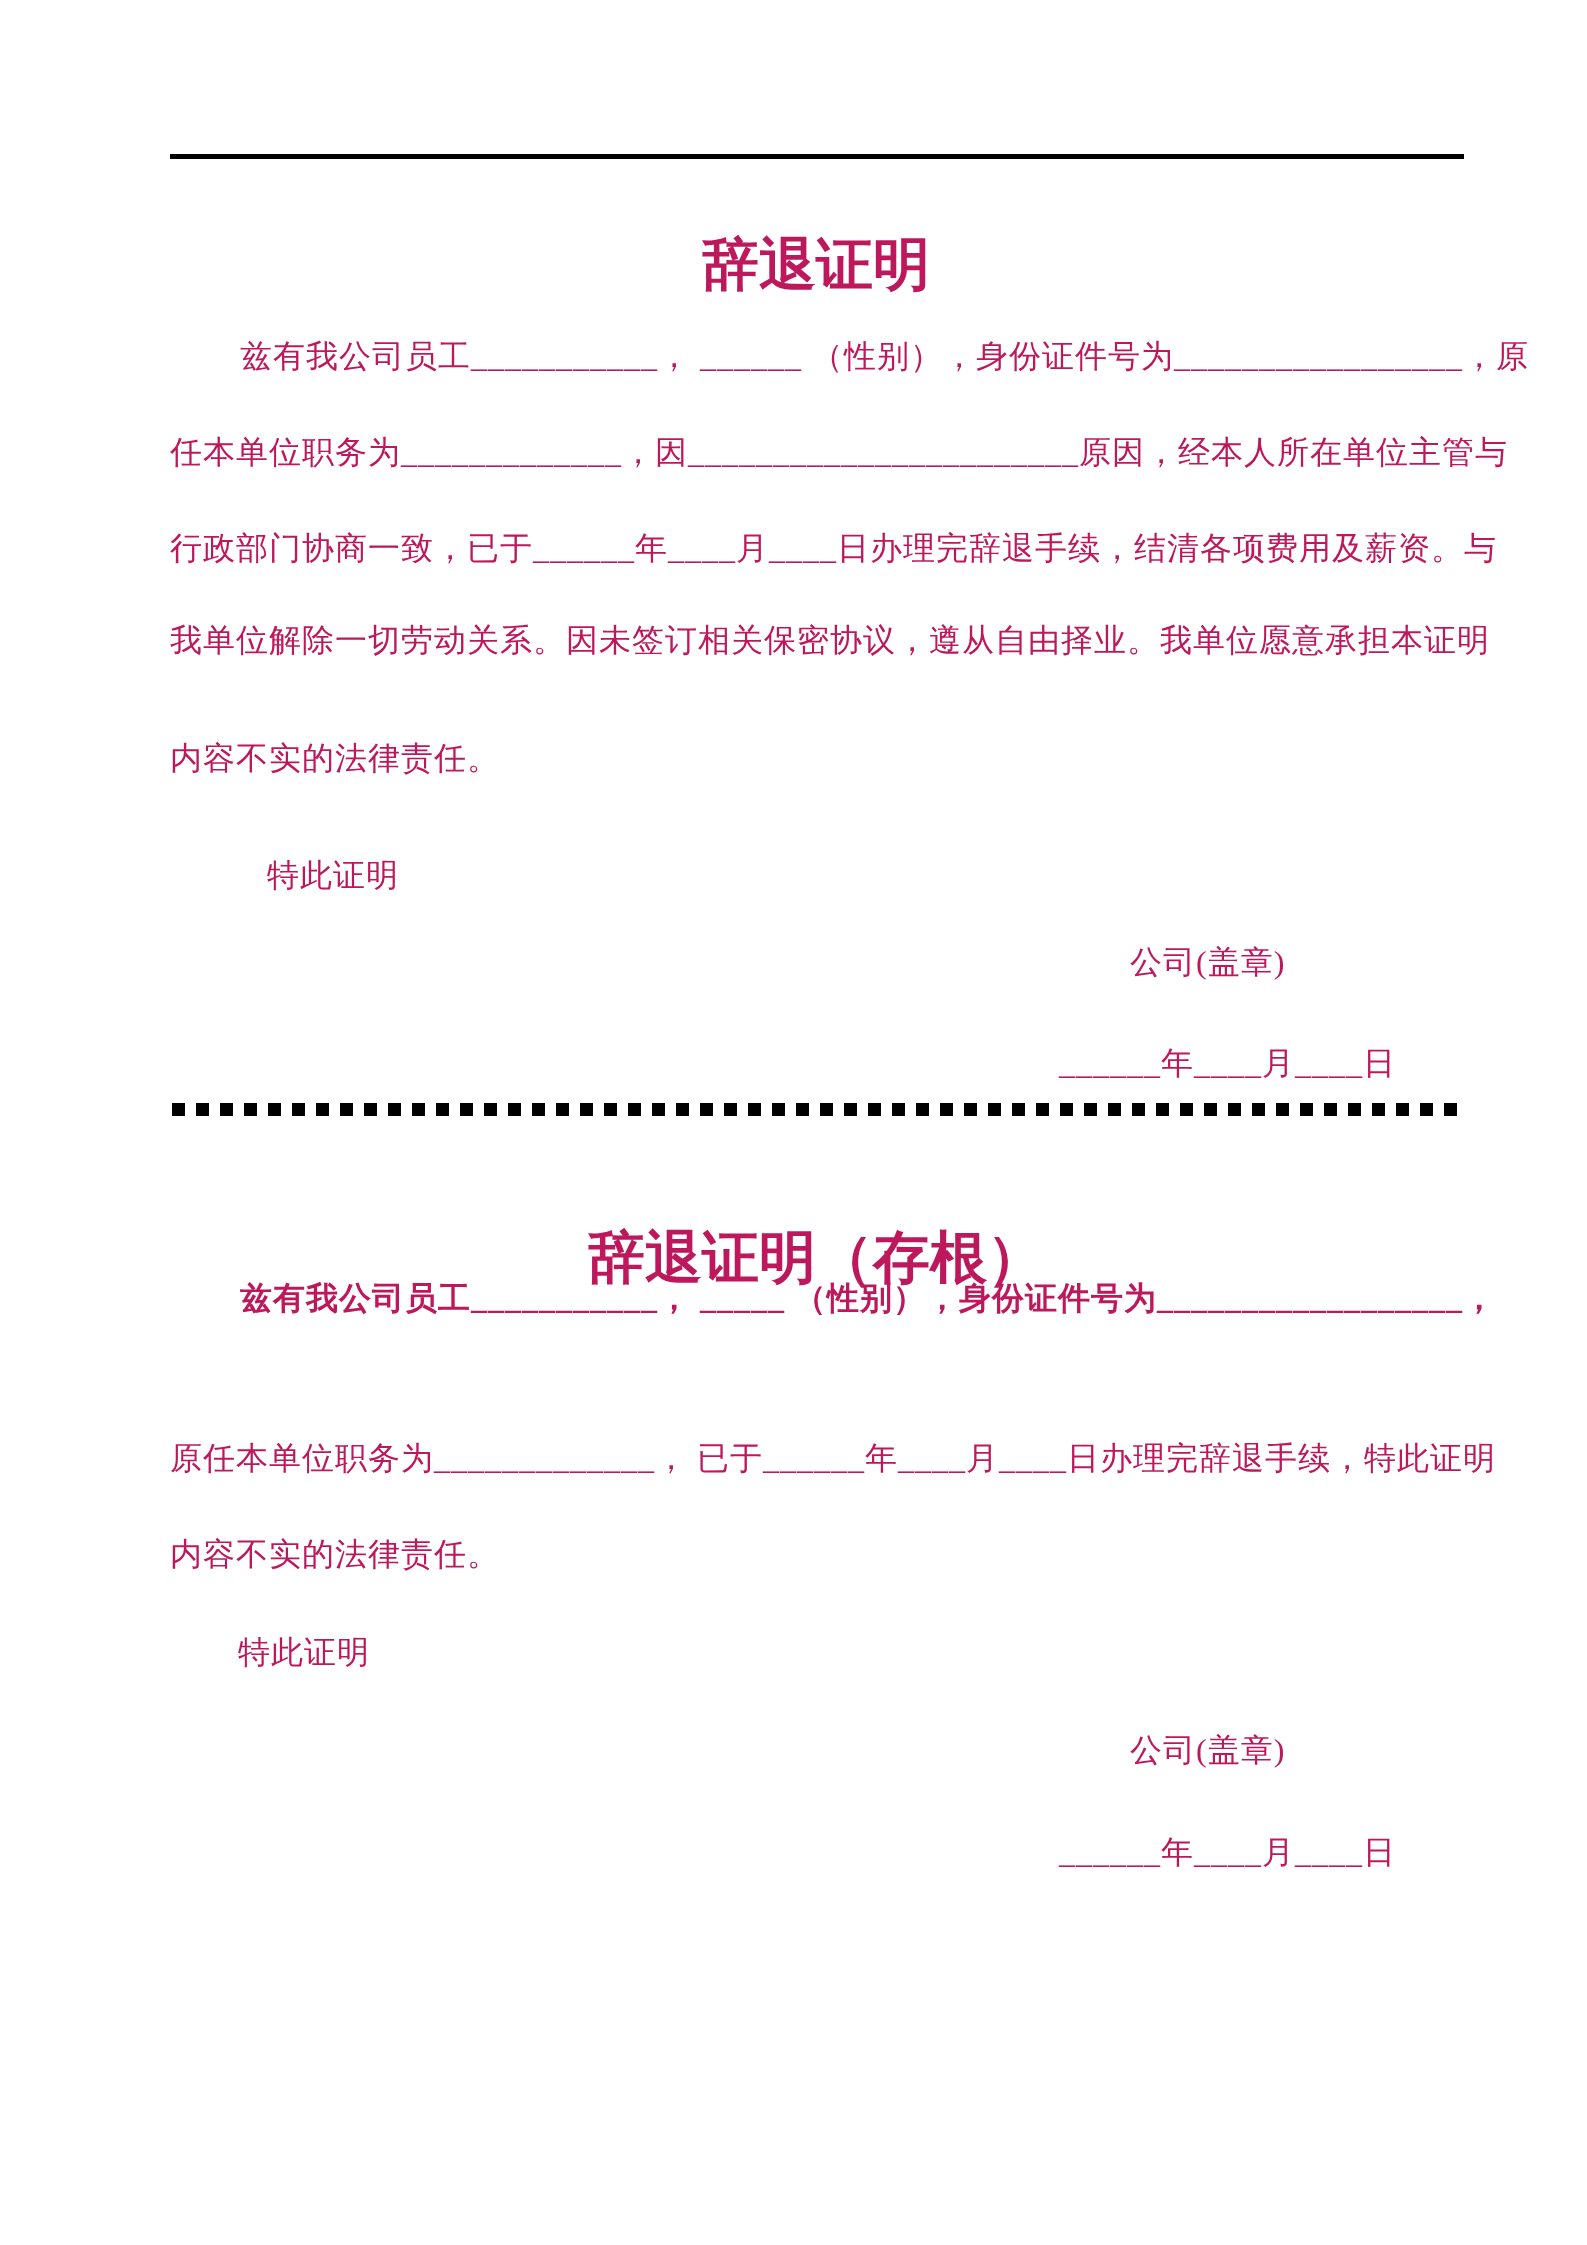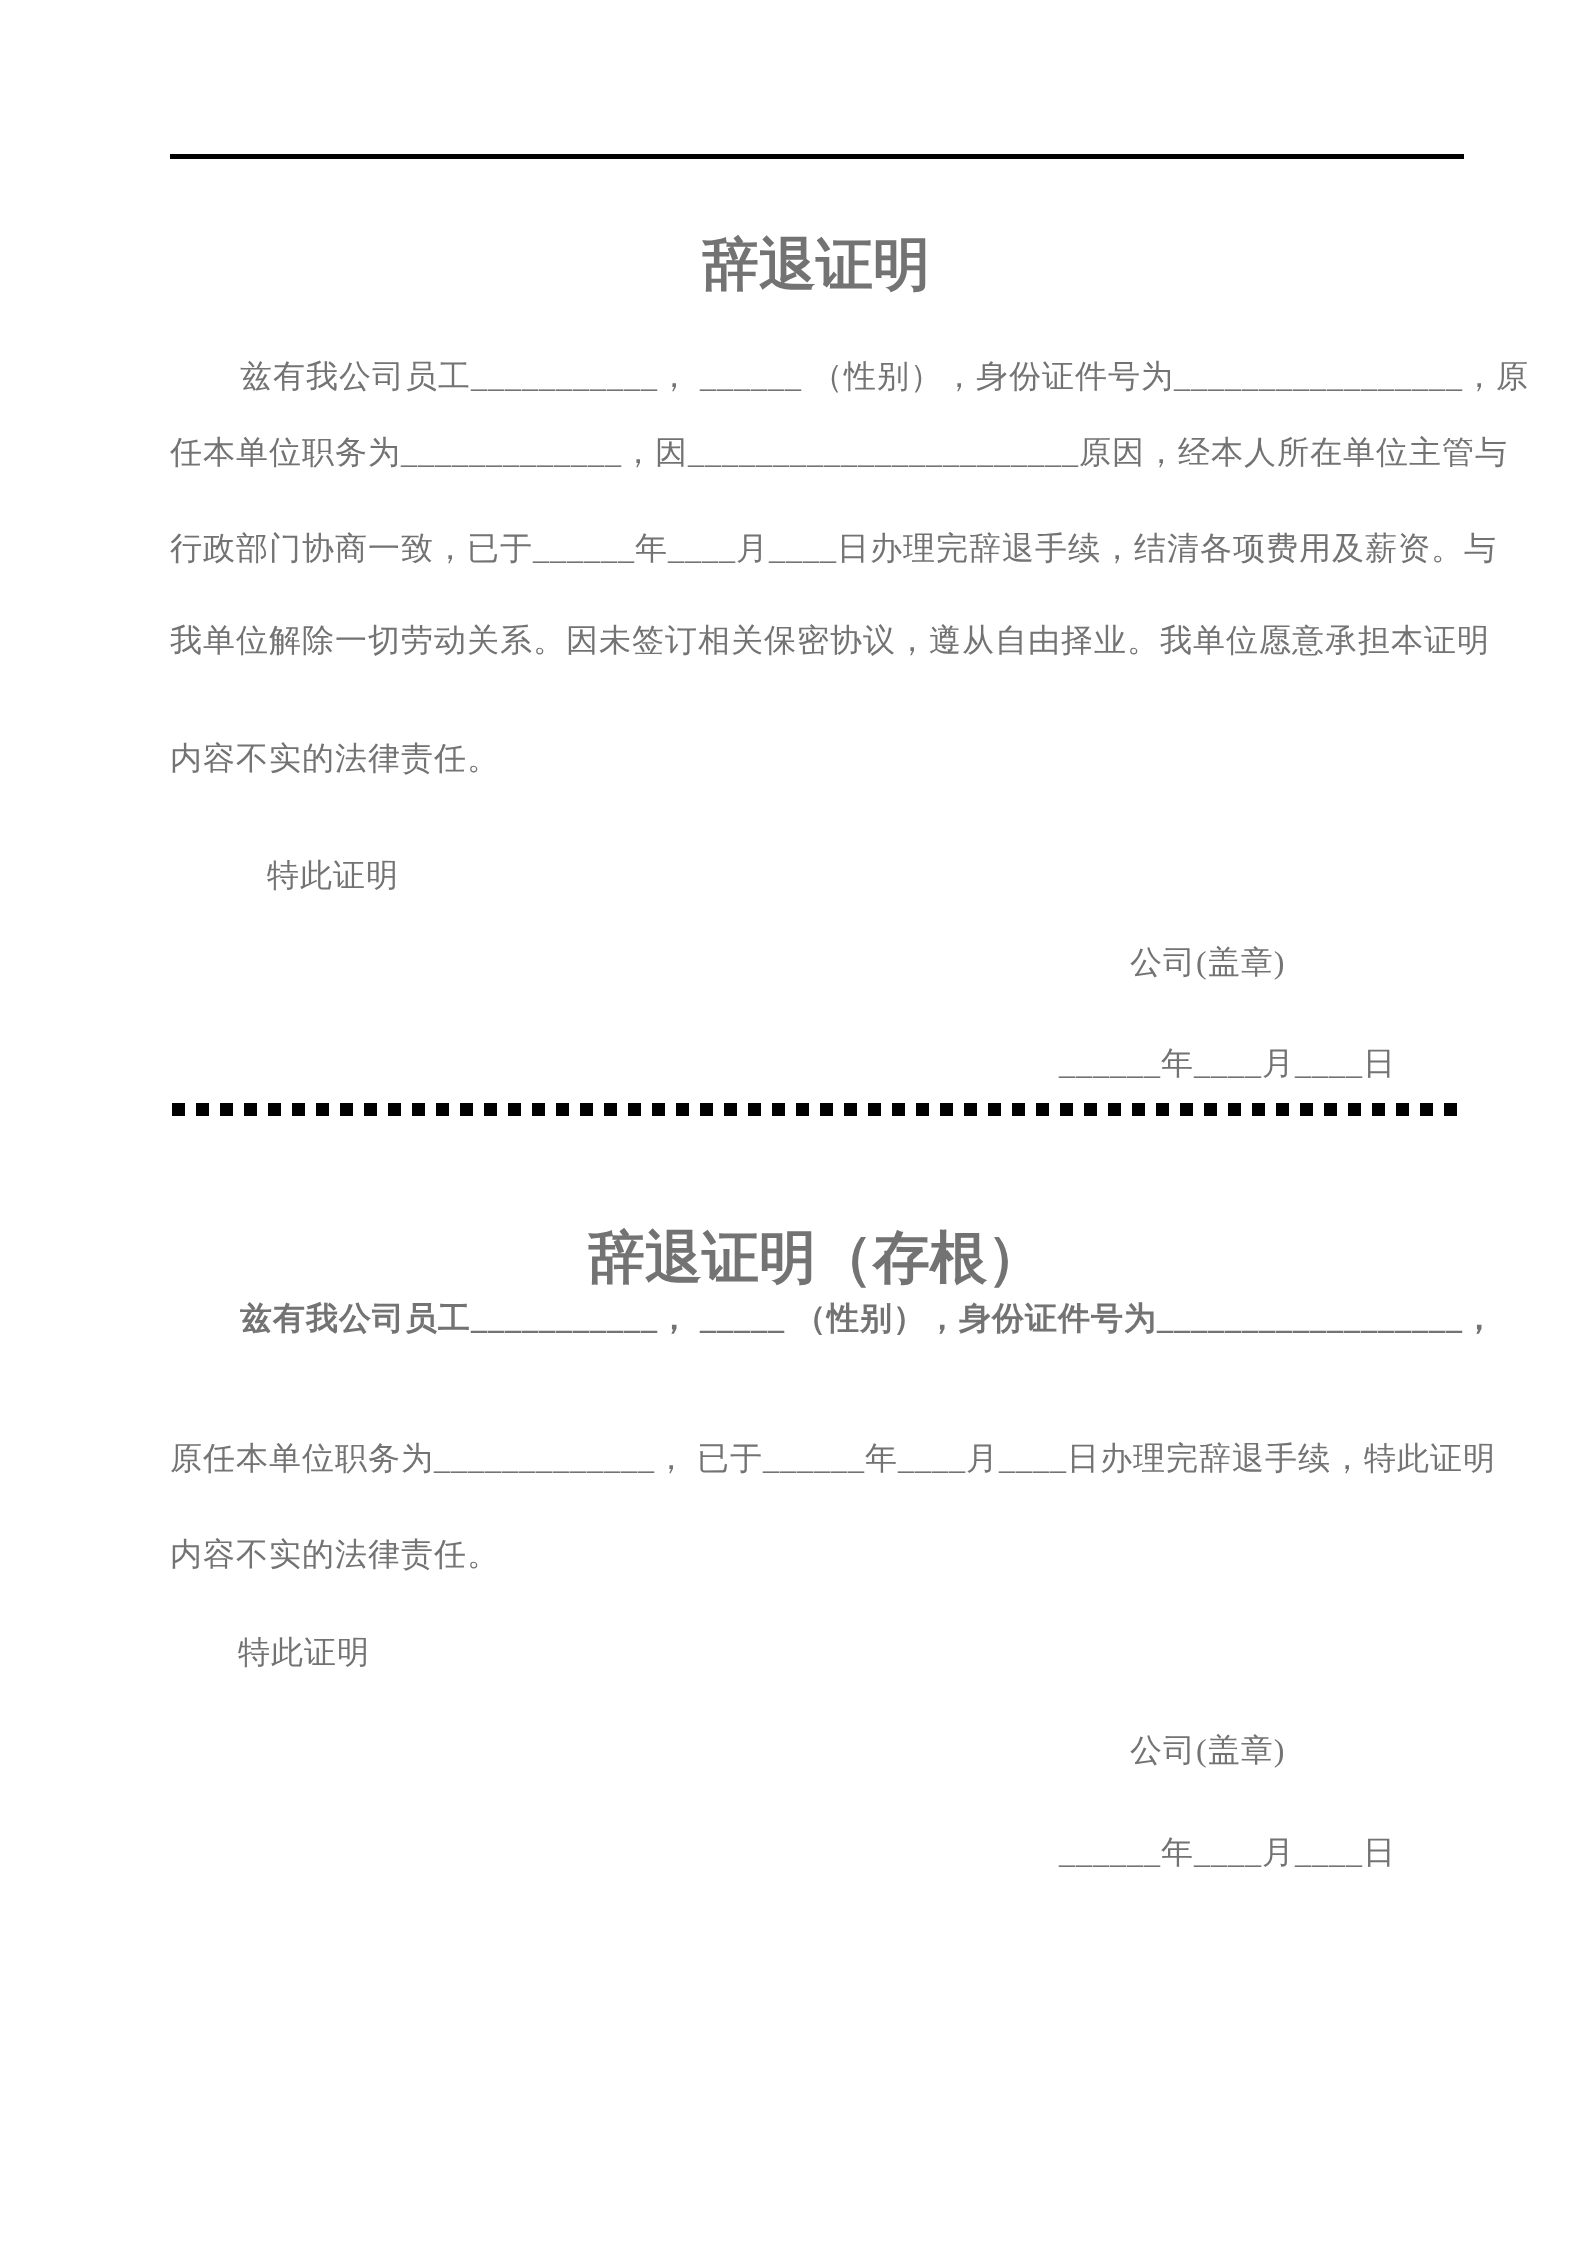--- a/index.html
+++ b/index.html
@@ -5,21 +5,21 @@
   html, body {
     margin: 0;
     padding: 0;
     background: #ffffff;
   }
   .page {
     position: relative;
     width: 1587px;
     height: 2095px;
     background: #ffffff;
-    color: #737373;
+    color: #be185d;
     font-family: "Liberation Serif", "DejaVu Serif", serif;
     overflow: hidden;
   }
   .header-rule {
     position: absolute;
     left: 170px;
     top: 154px;
     width: 1294px;
     height: 5px;
     background: #000000;
@@ -37,21 +37,21 @@
   .title-1 { top: 230px; }
   .title-2 { top: 1223px; }
   .body-line {
     position: absolute;
     left: 170px;
     font-size: 32px;
     line-height: 44px;
     letter-spacing: 1px;
     white-space: nowrap;
   }
-  .indent { text-indent: 70px; margin-top: 20px; }
+  .indent { text-indent: 70px; }
   .s1-l1 { top: 334px; }
   .s1-l2 { top: 430px; font-family: Liberation Serif, serif; }
   .s1-l3 { top: 526px; }
   .s1-l4 { top: 618px; }
   .s1-l5 { top: 736px; }
   .closing-1 { top: 853px; left: 267px; }
   .seal-1 { top: 940px; left: 1130px; }
   .date-1 { top: 1041px; left: 1059px; }
   .s2-l1 { top: 1276px; font-weight: bold; }
   .s2-l2 { top: 1436px; }

